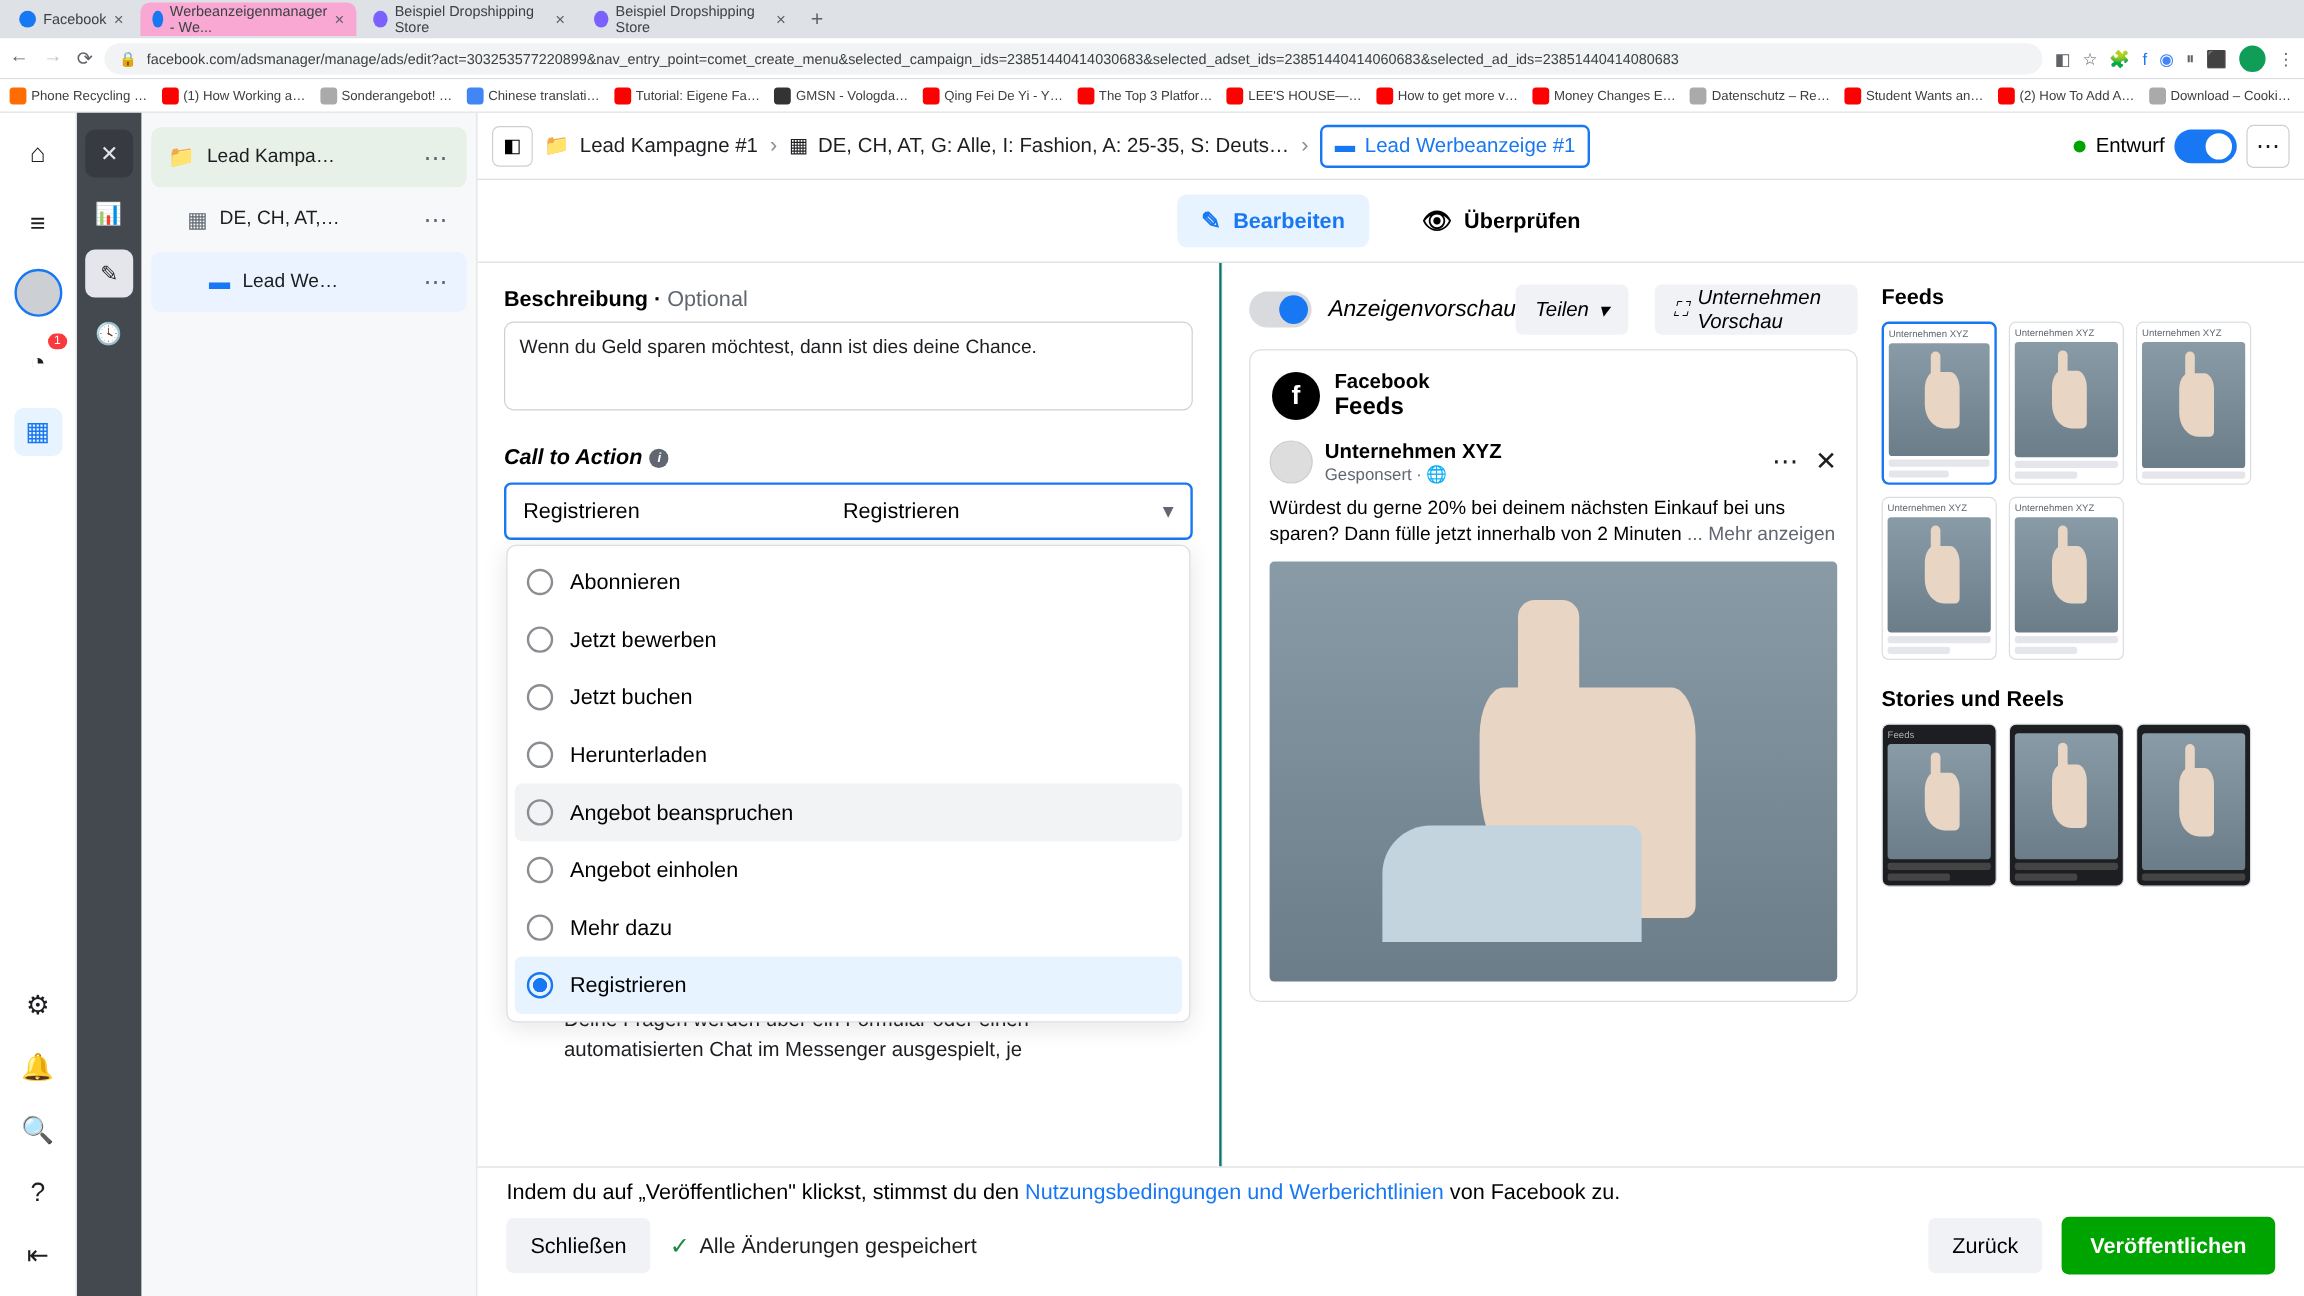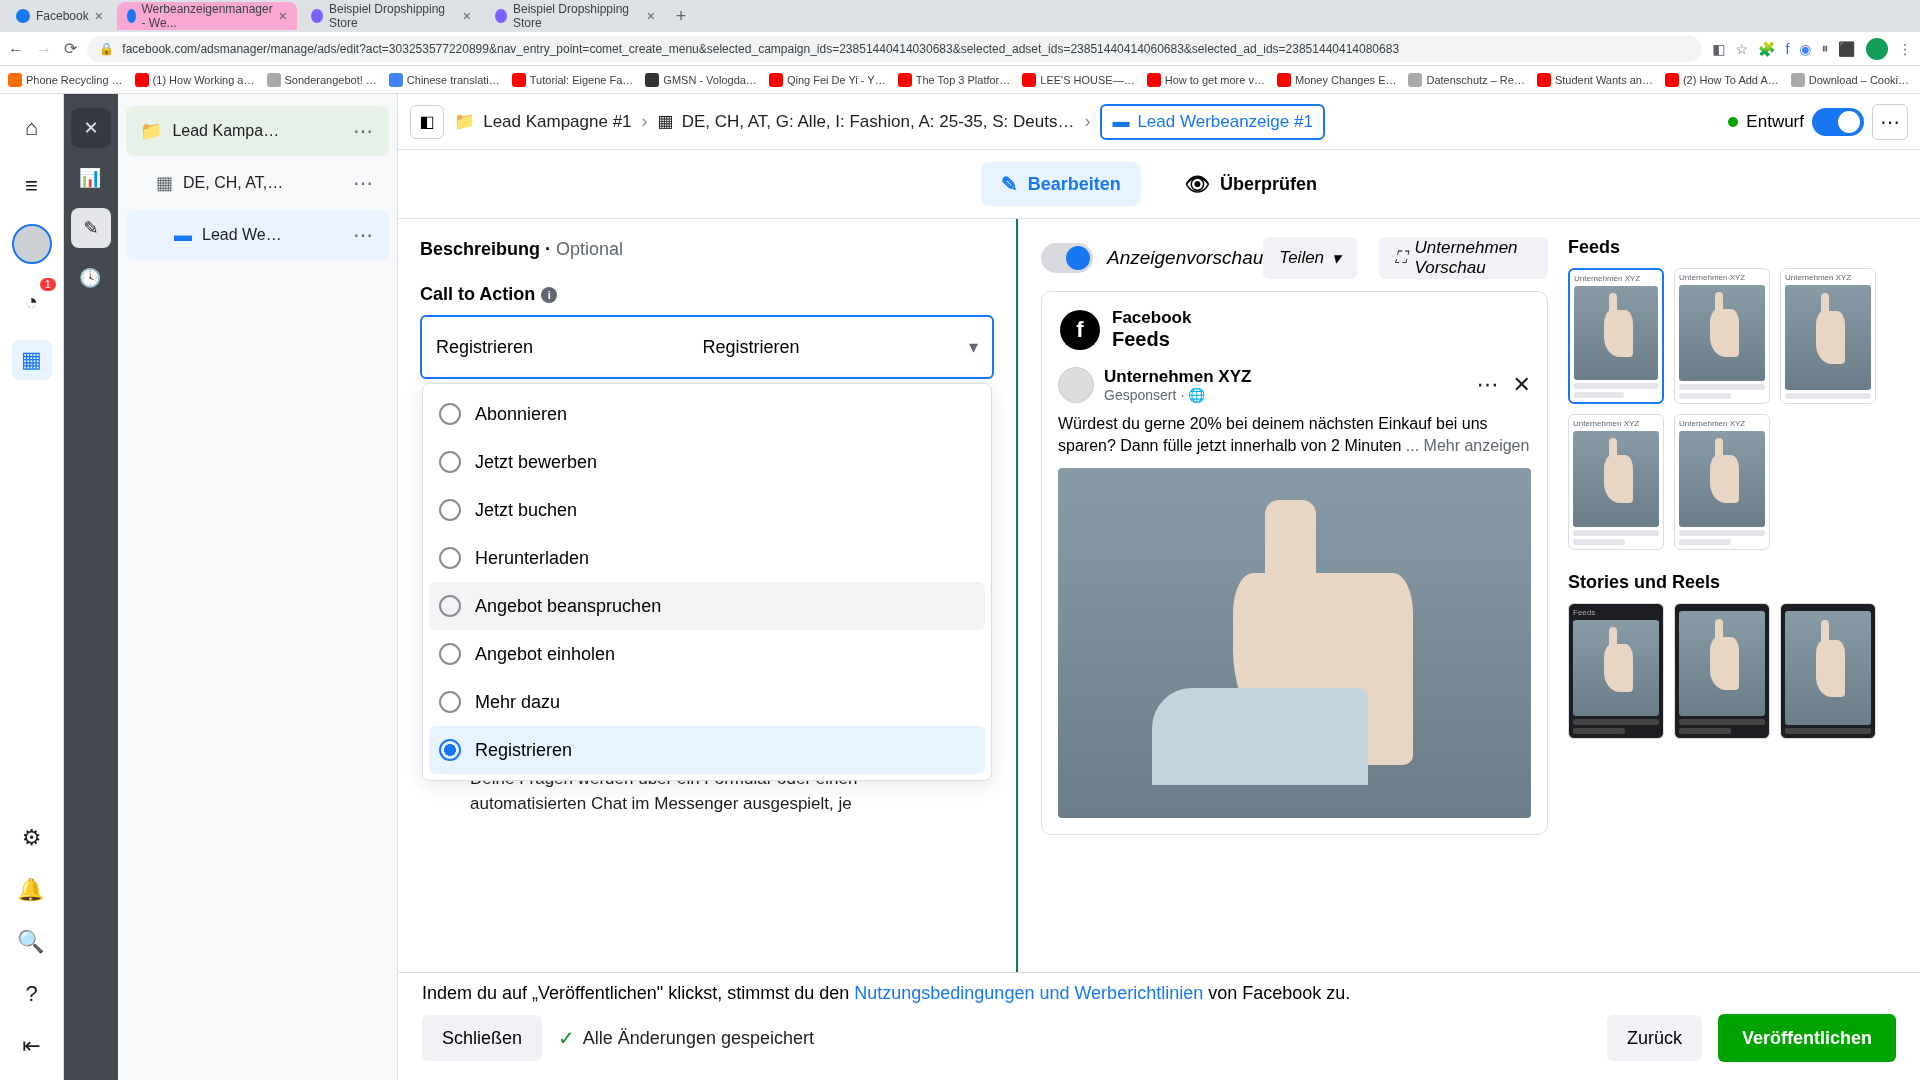--- a/index.html
+++ b/index.html
@@ -71,23 +71,23 @@
 .tab-btn { display: flex; align-items: center; gap: 10px; height: 44px; padding: 0 20px; border-radius: 8px; font-size: 18px; font-weight: 600; }
 .tab-btn.active { background: #e7f3ff; color: #1877f2; }
 .tab-btn .icon { font-size: 20px; }
 
 
 .content { flex: 1; display: flex; overflow: hidden; }
 .editor { width: 620px; padding: 20px 22px; overflow: visible; position: relative; border-right: 2px solid #0f766e; }
 .editor h4 { font-size: 18px; font-weight: 600; margin-bottom: 8px; }
 .optional { color: #606770; font-weight: 400; }
 .textarea { width: 100%; min-height: 74px; border: 1px solid #ccd0d5; border-radius: 8px; padding: 12px; font-size: 16px; color: #1c1e21; resize: none; }
-.section-label { display: flex; align-items: center; gap: 6px; font-size: 18px; font-weight: 600; margin: 24px 0 10px; }
+.section-label { display: flex; align-items: center; gap: 6px; font-size: 18px; font-weight: 600; margin: 24px 0 10px; font-style: italic; }
 .info-i { width: 16px; height: 16px; border-radius: 50%; background: #606770; color: #fff; font-size: 11px; display: inline-flex; align-items: center; justify-content: center; }
-.select { width: 100%; height: 64px; border: 2px solid #1877f2; border-radius: 6px; display: flex; align-items: center; justify-content: space-between; padding: 0 14px; font-size: 18px; position: relative; }
+.select { width: 100%; height: 48px; border: 2px solid #1877f2; border-radius: 6px; display: flex; align-items: center; justify-content: space-between; padding: 0 14px; font-size: 18px; position: relative; }
 .select .caret { color: #606770; }
 .dropdown { position: absolute; top: 100%; left: 0; right: 0; margin-top: 6px; background: #fff; border: 1px solid #dadde1; border-radius: 8px; box-shadow: 0 4px 20px rgba(0,0,0,.1); padding: 6px; z-index: 50; }
 .dd-item { display: flex; align-items: center; gap: 14px; height: 48px; padding: 0 10px; border-radius: 6px; font-size: 18px; }
 .dd-item:hover, .dd-item.hover { background: #f2f3f5; }
 .dd-item.selected { background: #e7f3ff; }
 .radio-o { width: 22px; height: 22px; border-radius: 50%; border: 2px solid #8a8d91; }
 .radio-o.on { border-color: #1877f2; background: radial-gradient(#1877f2 45%, transparent 48%); }
 .below-dd { font-size: 17px; color: #1c1e21; padding: 8px 50px 0 50px; line-height: 1.45; }
 
 
@@ -342,20 +342,21 @@
       <div class="tab-btn">
           <span class="icon">👁</span>
           <span>Überprüfen</span>
         </div>
     </div>
 
     <div class="content">
 
       <div class="editor">
         <h4><span>Beschreibung</span> · <span class="optional">Optional</span></h4>
+        <textarea class="textarea" style="">Wenn du Geld sparen möchtest, dann ist dies deine Chance.</textarea>
 
         <div class="section-label">
           <span>Call to Action</span>
           <span class="info-i">i</span>
         </div>
         <div class="select">
           <span>Registrieren</span>
 
           <span>Registrieren</span>
           <span class="caret">▾</span>

